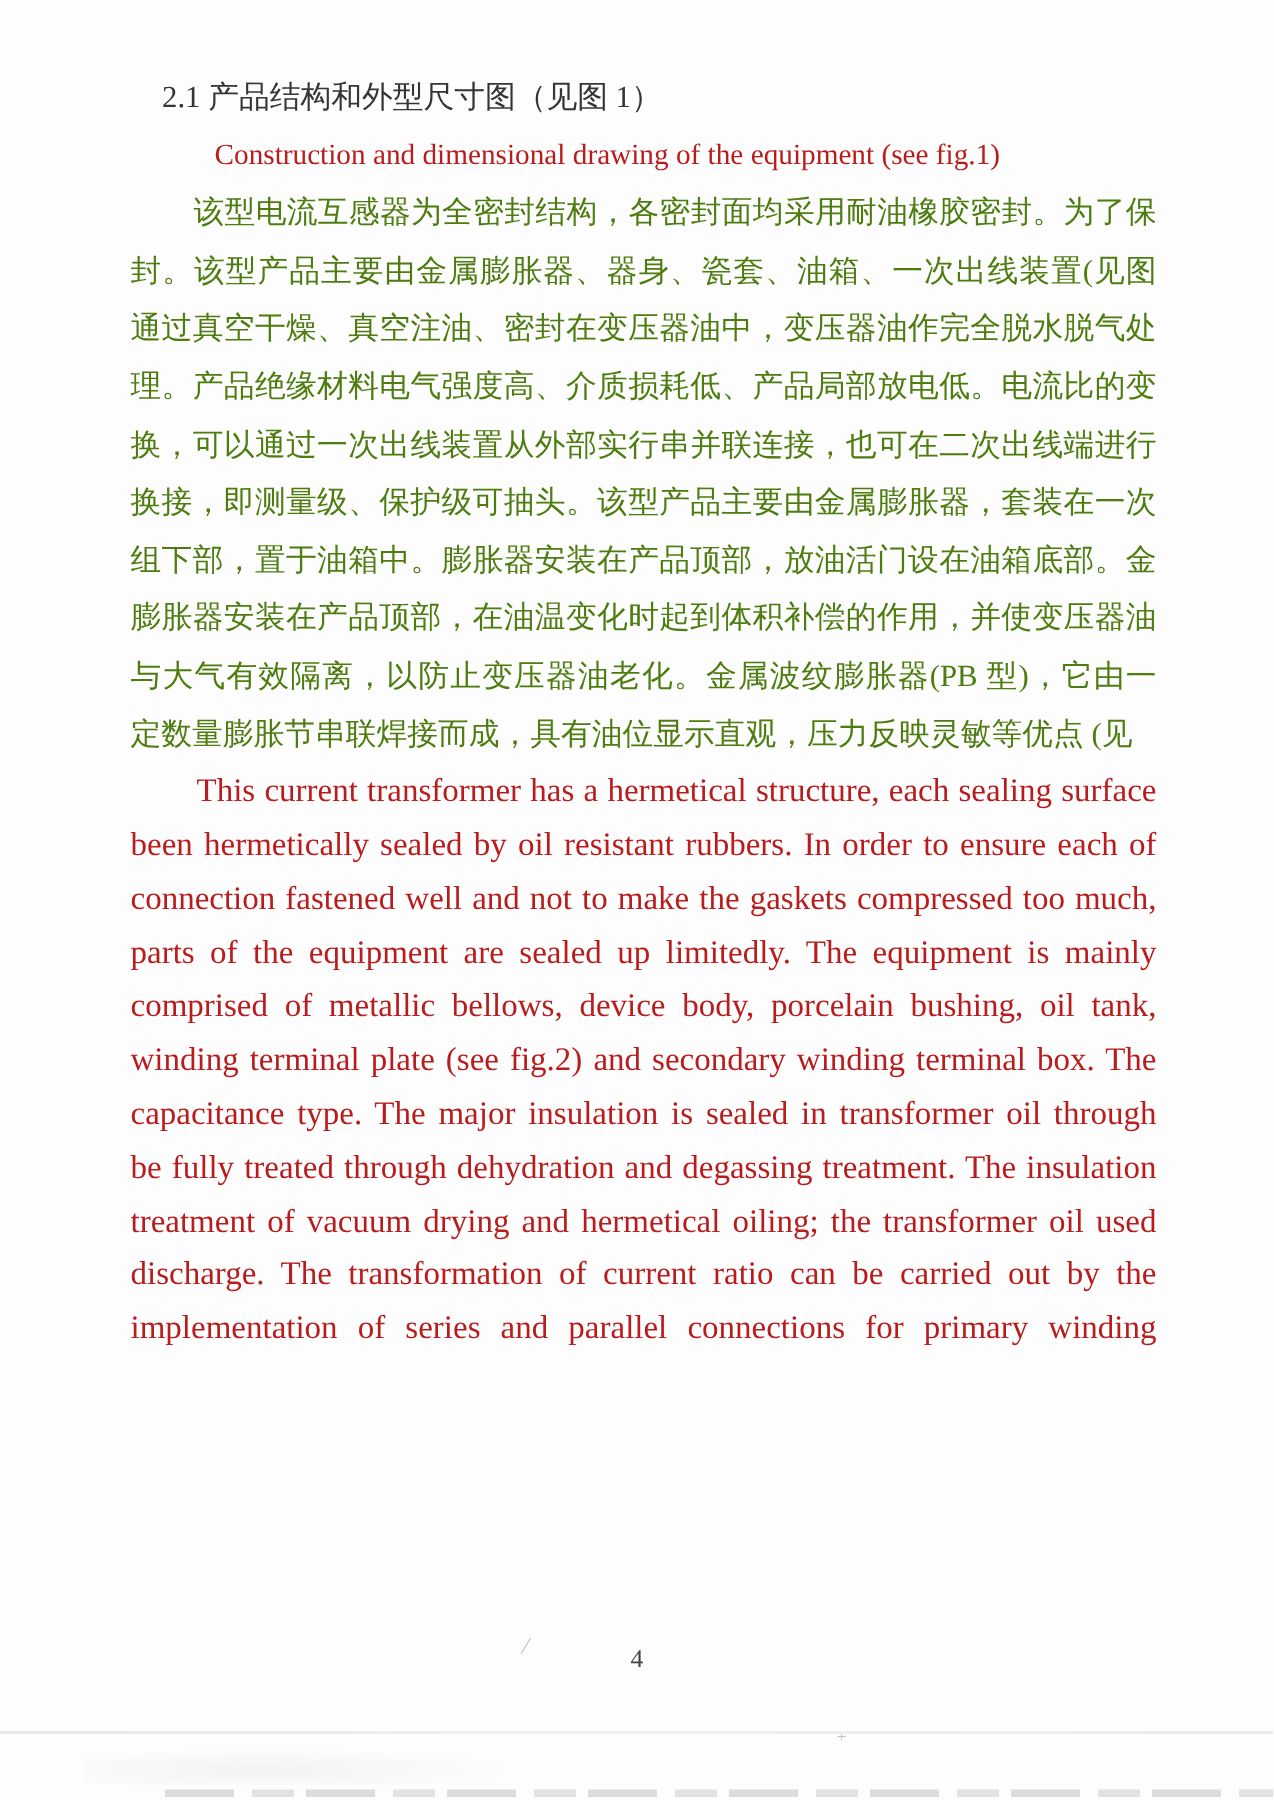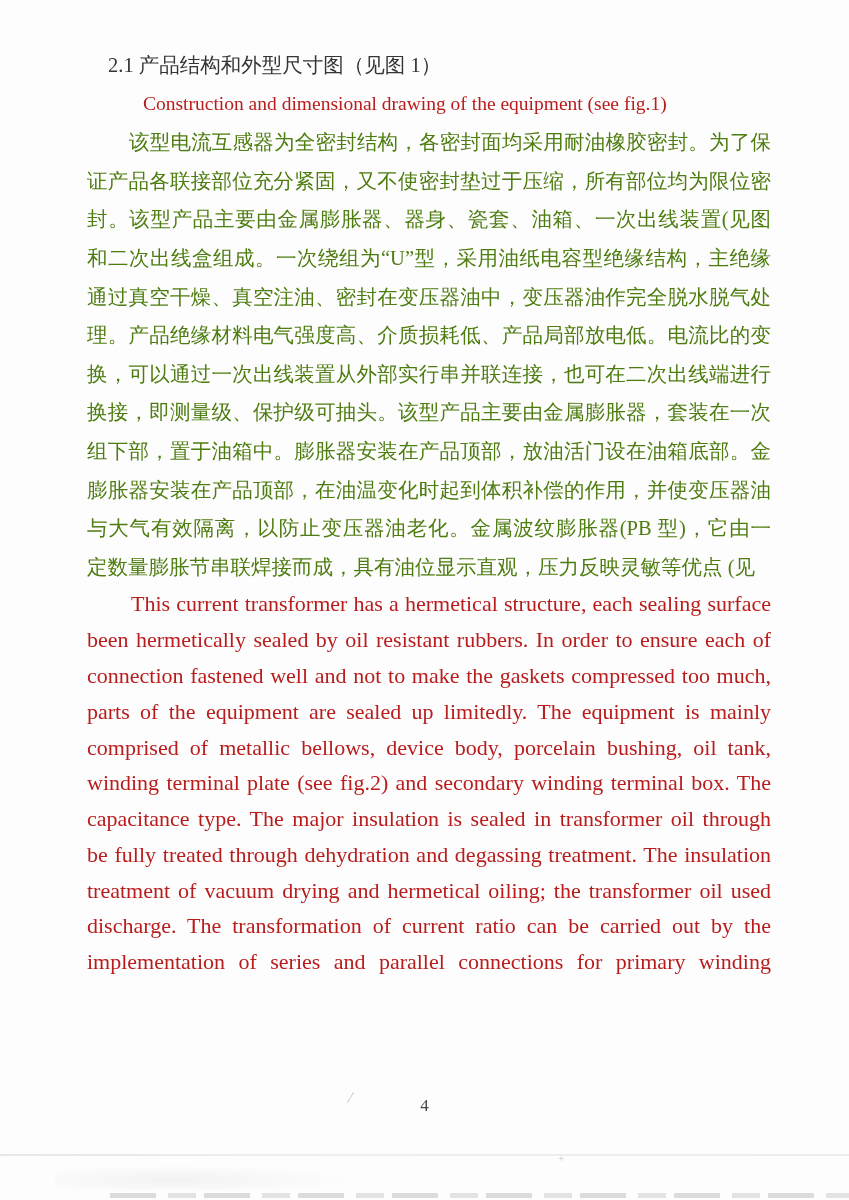--- a/index.html
+++ b/index.html
@@ -117,23 +117,21 @@
 </style>
 </head>
 <body>
 
 <div class="page">
   <div class="content">
     <div class="heading-zh">2.1 产品结构和外型尺寸图（见图 1）</div>
     <div class="heading-en">Construction and dimensional drawing of the equipment (see fig.1)</div>
     <div class="para para-zh">
         <div class="line">该型电流互感器为全密封结构，各密封面均采用耐油橡胶密封。为了保</div>
-        <div class="line">证产品各联接部位充分紧固，又不使密封垫过于压缩，所有部位均为限位密</div>
         <div class="line">封。该型产品主要由金属膨胀器、器身、瓷套、油箱、一次出线装置(见图 2)</div>
-        <div class="line">和二次出线盒组成。一次绕组为“U”型，采用油纸电容型绝缘结构，主绝缘</div>
         <div class="line">通过真空干燥、真空注油、密封在变压器油中，变压器油作完全脱水脱气处</div>
         <div class="line">理。产品绝缘材料电气强度高、介质损耗低、产品局部放电低。电流比的变</div>
         <div class="line">换，可以通过一次出线装置从外部实行串并联连接，也可在二次出线端进行</div>
         <div class="line">换接，即测量级、保护级可抽头。该型产品主要由金属膨胀器，套装在一次绕</div>
         <div class="line">组下部，置于油箱中。膨胀器安装在产品顶部，放油活门设在油箱底部。金属</div>
         <div class="line">膨胀器安装在产品顶部，在油温变化时起到体积补偿的作用，并使变压器油</div>
         <div class="line">与大气有效隔离，以防止变压器油老化。金属波纹膨胀器(PB 型)，它由一</div>
         <div class="line">定数量膨胀节串联焊接而成，具有油位显示直观，压力反映灵敏等优点 (见</div>
       </div>
     <div class="para para-en">

